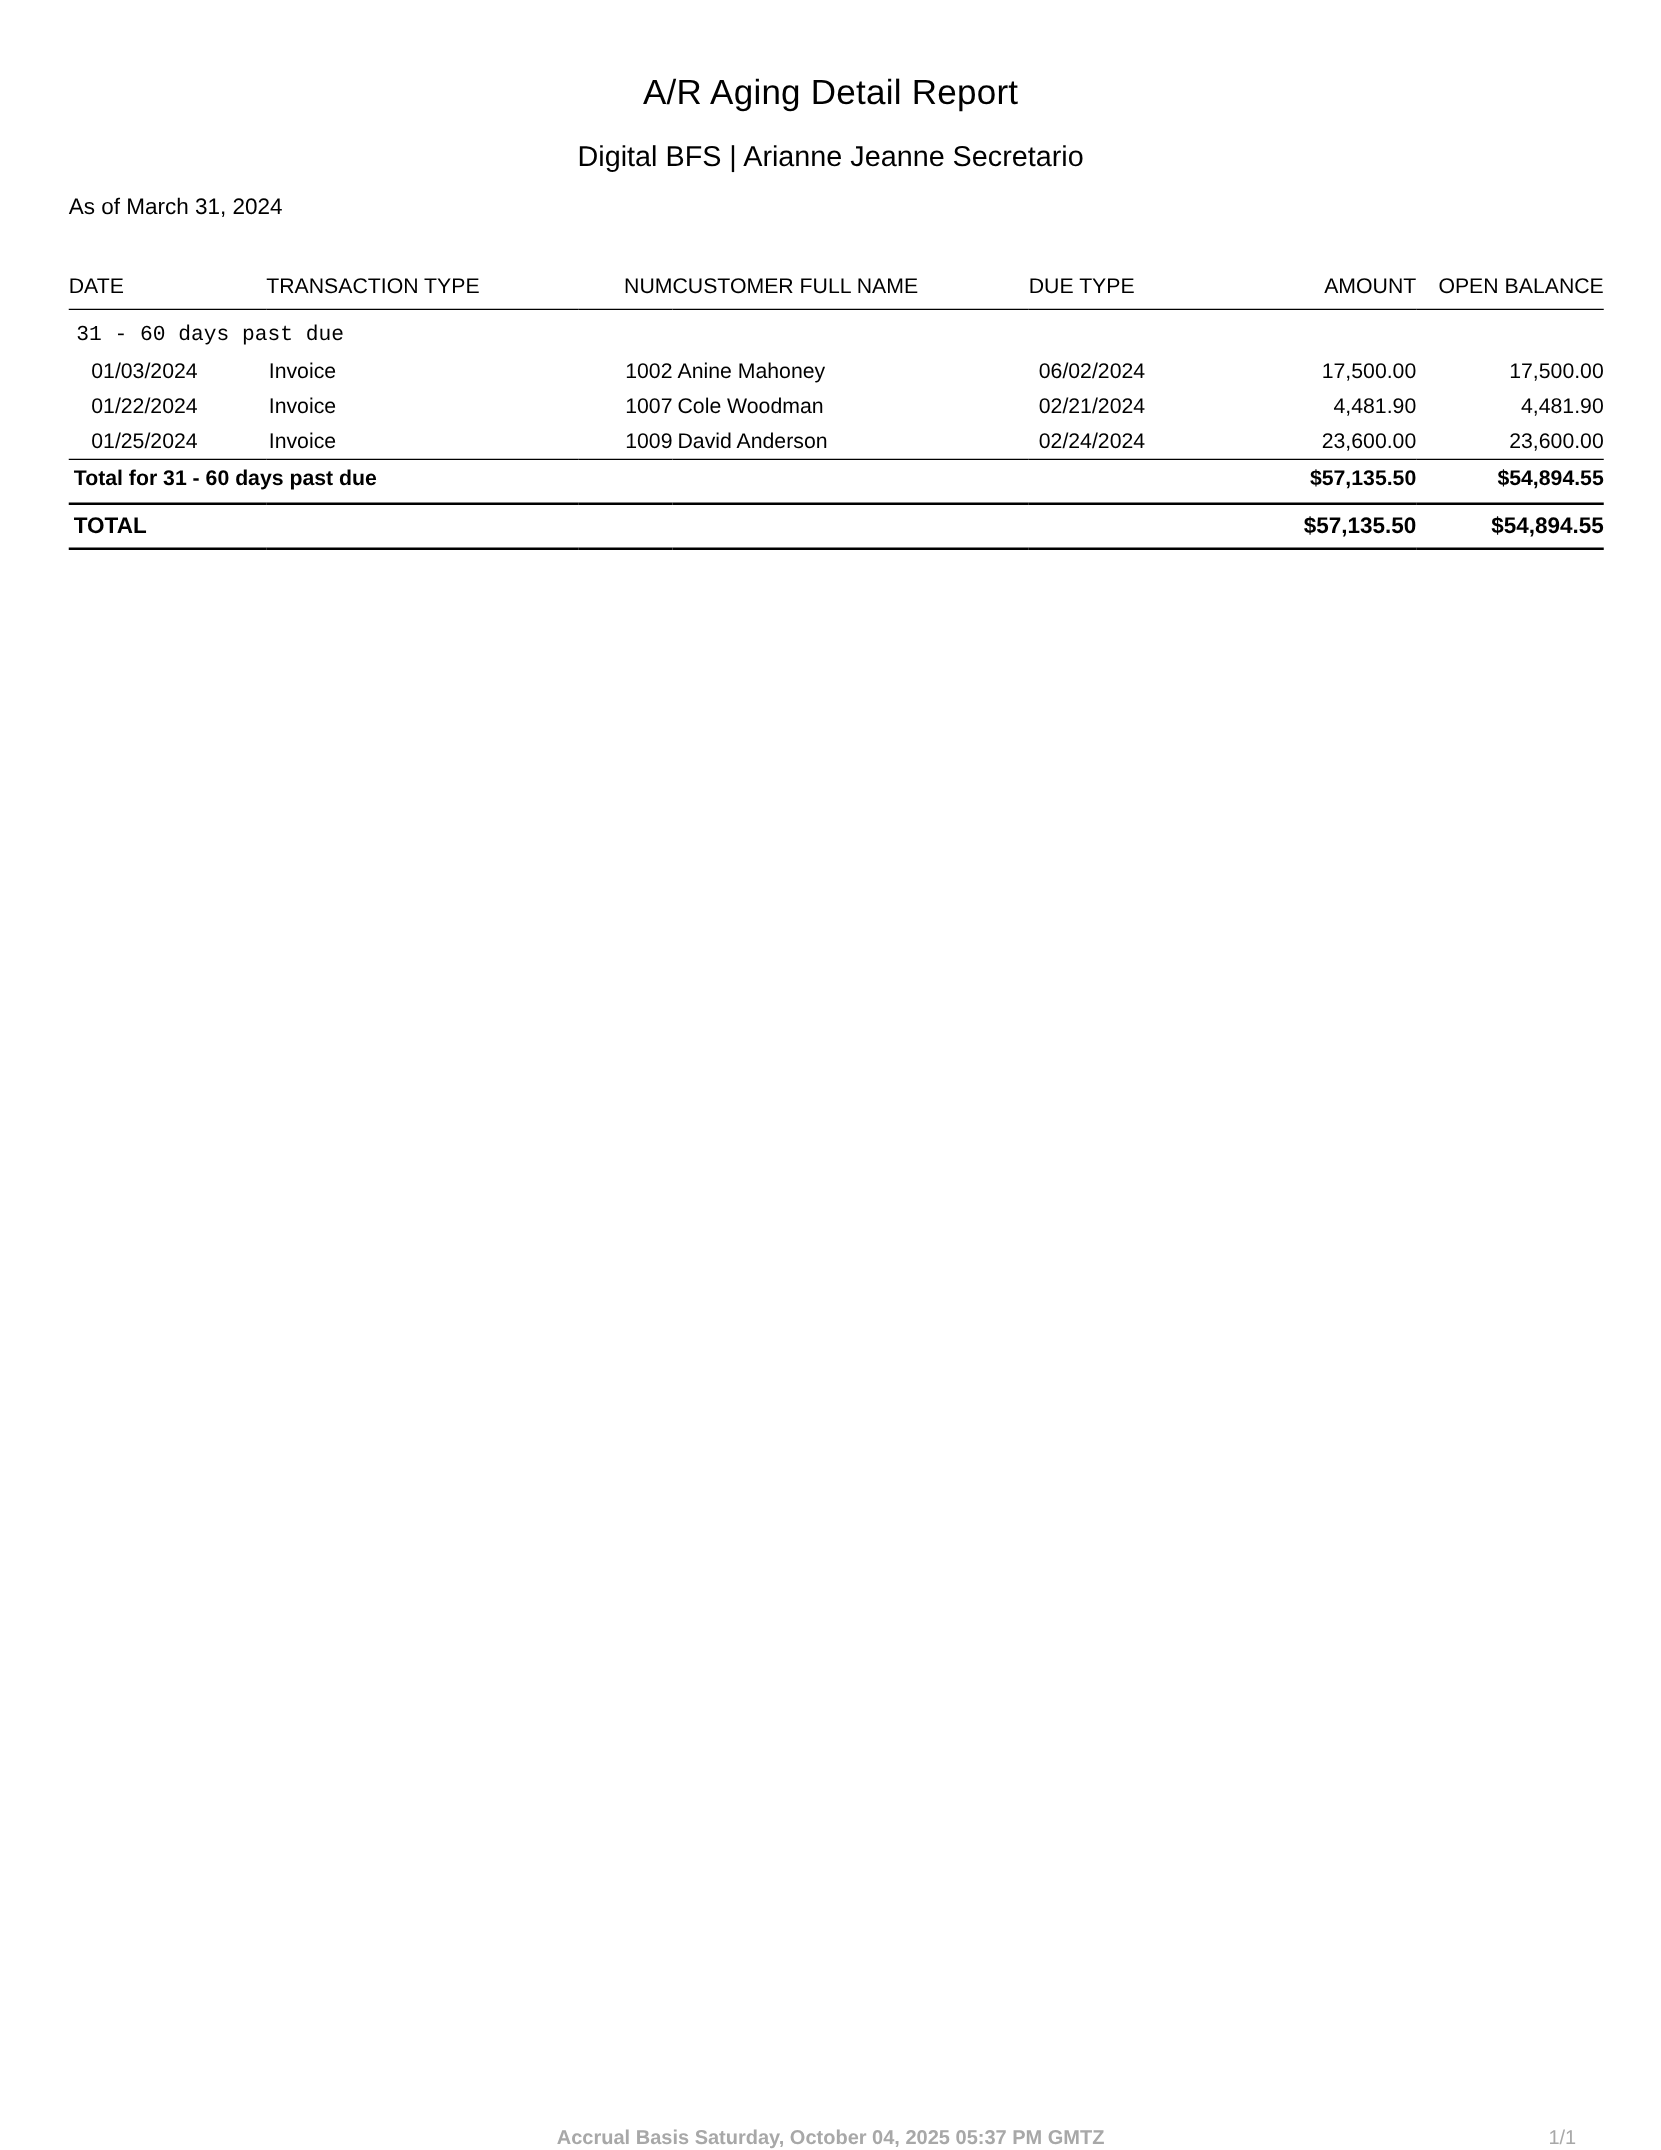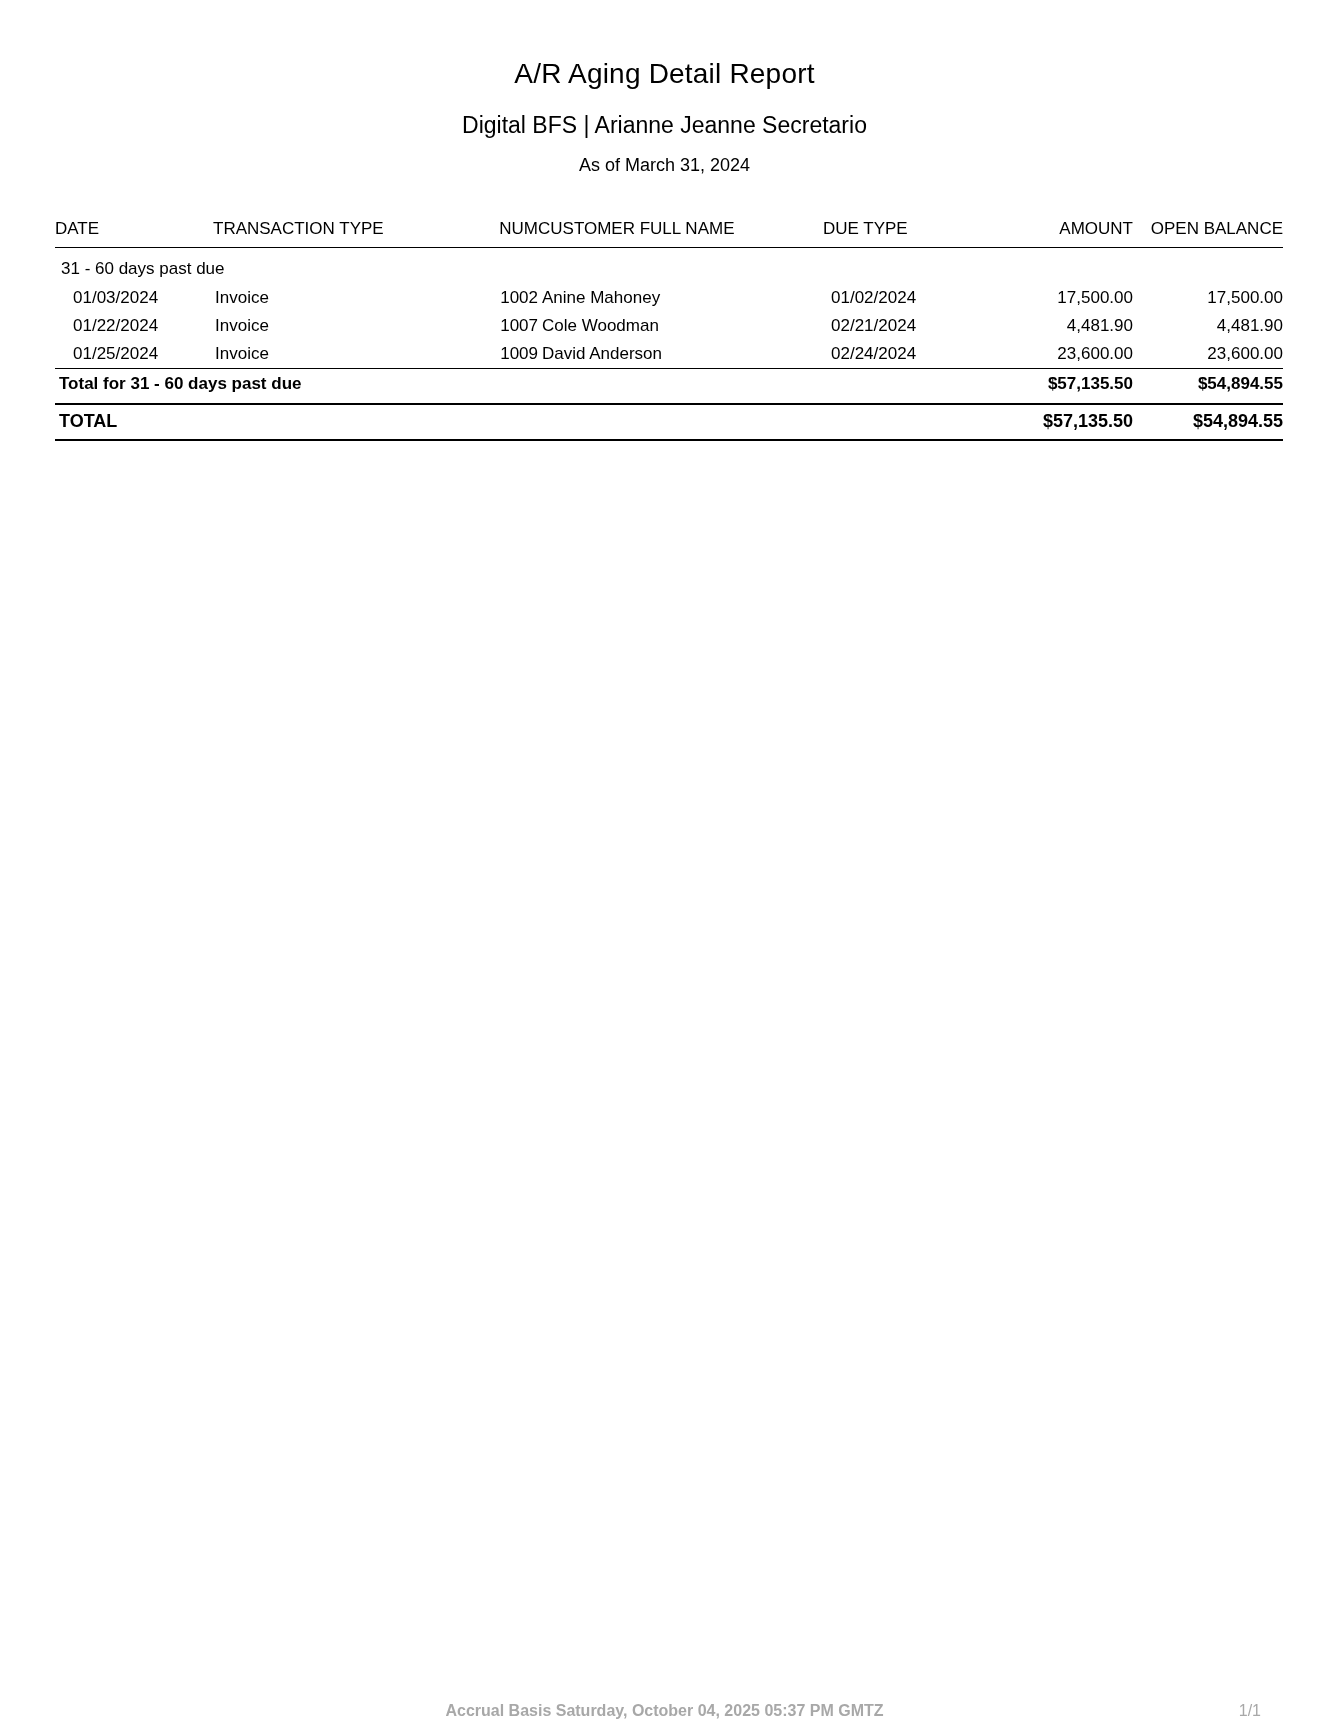--- a/index.html
+++ b/index.html
@@ -29,21 +29,20 @@
     margin-top: 58px;
     letter-spacing: 0.2px;
   }
   .report-subtitle {
     text-align: center;
     font-size: 23px;
     font-weight: 400;
     margin-top: 22px;
   }
   .report-asof {
-    text-align: center;
     font-size: 18px;
     font-weight: 400;
     margin-top: 16px;
   }
   table.report {
     width: 1220px;
     margin: 0 auto;
     margin-top: 43px;
     border-collapse: collapse;
     font-size: 17px;
@@ -72,21 +71,21 @@
     font-size: 17px;
     vertical-align: top;
   }
   td.right { text-align: right; }
   td.left  { text-align: left; }
 
   tr.group-header td {
     padding-top: 11px;
     padding-bottom: 5px;
   }
-  .indent-1 { padding-left: 6px; }
+  .indent-1 { padding-left: 6px; font-family: Liberation Mono, monospace; }
 
   tr.detail td.date { padding-left: 18px; }
   tr.detail td.type { padding-left: 2px; }
   tr.detail td.customer { padding-left: 4px; }
   tr.detail td.due { padding-left: 8px; }
 
   tr.subtotal td {
     font-weight: bold;
     border-top: 1.2px solid #000;
     padding-top: 5px;
@@ -161,21 +160,21 @@
 
       <tr class="group-header">
         <td class="left indent-1" colspan="7">31 - 60 days past due</td>
       </tr>
 
       <tr class="detail">
         <td class="left date">01/03/2024</td>
         <td class="left type">Invoice</td>
         <td class="right">1002</td>
         <td class="left customer">Anine Mahoney</td>
-        <td class="left due">01/02/2024</td>
+        <td class="left due">06/02/2024</td>
         <td class="right">17,500.00</td>
         <td class="right">17,500.00</td>
       </tr>
 
 
       <tr class="detail">
         <td class="left date">01/22/2024</td>
         <td class="left type">Invoice</td>
         <td class="right">1007</td>
         <td class="left customer">Cole Woodman</td>

